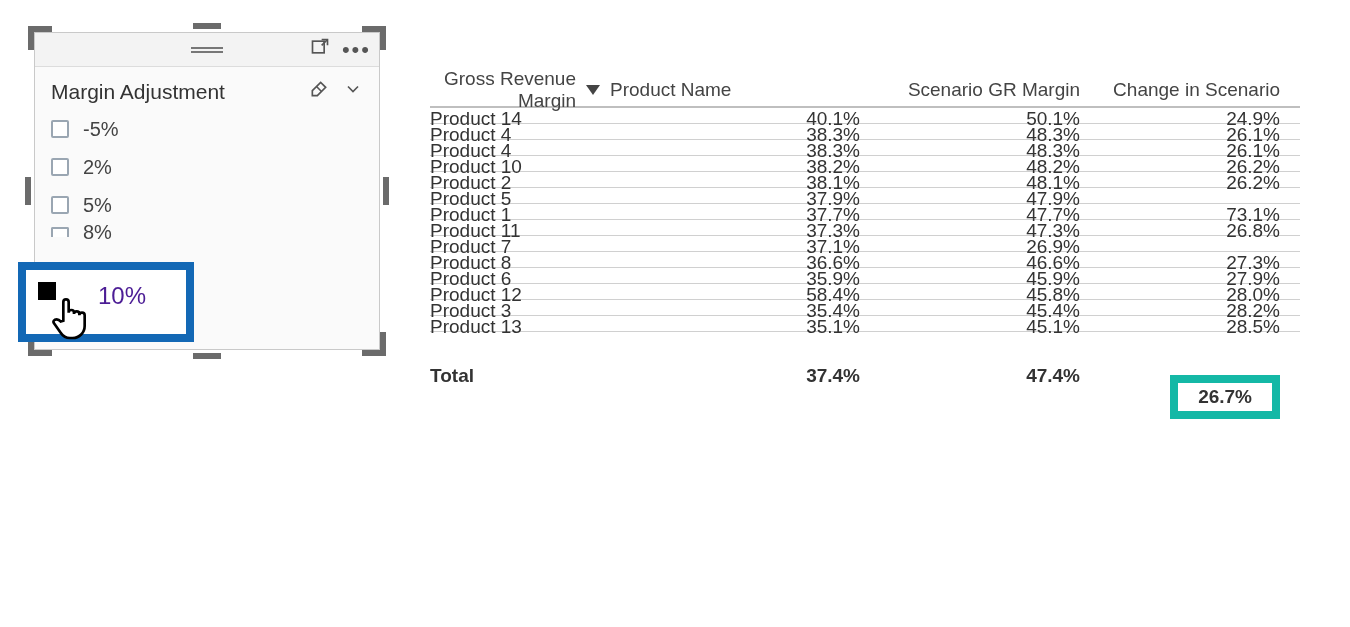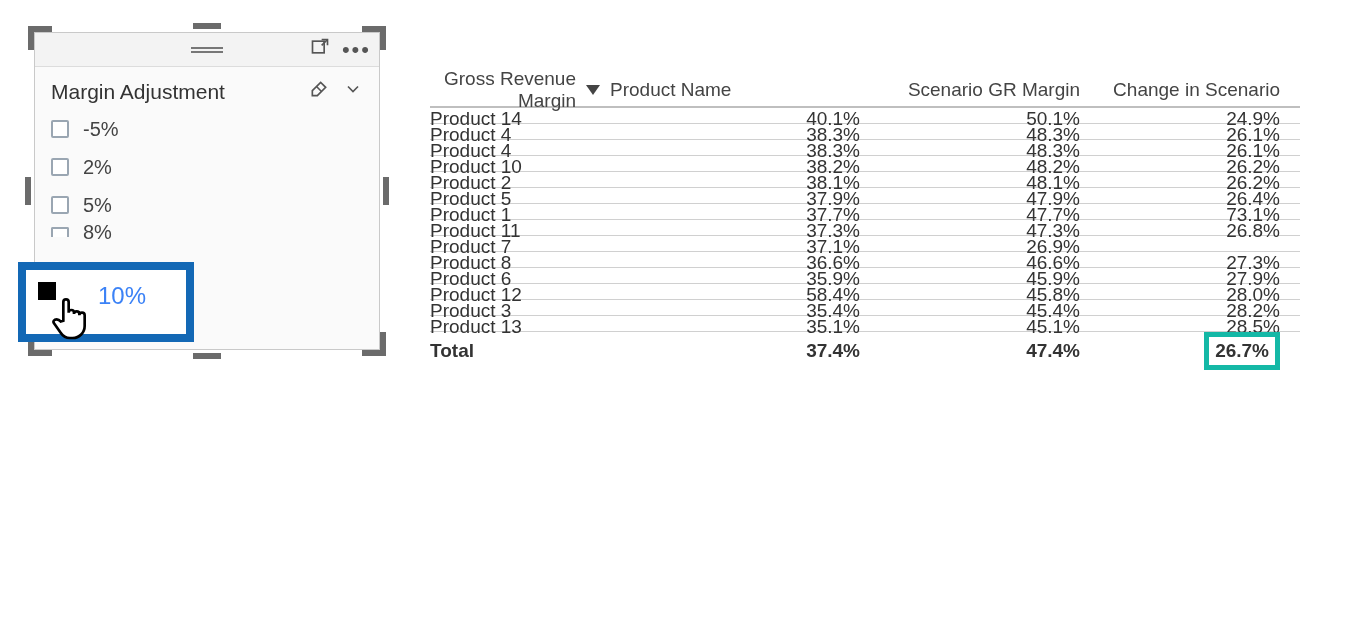--- a/index.html
+++ b/index.html
@@ -102,21 +102,21 @@
     left: -10px;
     top: 236px;
     width: 176px;
     height: 80px;
     border: 8px solid #1368b5;
     background: #fff;
     display: flex;
     align-items: center;
     padding-left: 12px;
     font-size: 24px;
-    color: #3b82f6;
+    color: #4c1d95;
   }
   .callout .cb-filled {
     width: 18px; height: 18px;
     background: #000;
     margin-right: 6px;
     position: relative;
     top: -11px;
   }
   .callout svg.cursor {
     position: absolute;
@@ -151,23 +151,24 @@
   .tfoot {
     font-weight: 600;
     border-bottom: none;
     height: 36px;
   }
   .tfoot .last {
     text-align: right;
   }
   .tfoot .last span {
     display: inline-block;
-    border: 5px solid #14b8a6;
-    padding: 0 6px;
+    border: 8px solid #14b8a6;
+    padding: 0 20px;
     line-height: 28px;
+    margin-top: 43px;
   }
 
   .icon-svg { width: 20px; height: 20px; }
   .tri-down {
     display:inline-block;
     width:0;height:0;
     border-left:7px solid transparent;
     border-right:7px solid transparent;
     border-top:10px solid #444;
     vertical-align: middle;
@@ -297,21 +298,20 @@
       <div class="trow">
         <div>Product 2</div>
         <div class="num">38.1%</div>
         <div class="num">48.1%</div>
         <div class="num">26.2%</div>
       </div>
       <div class="trow">
         <div>Product 5</div>
         <div class="num">37.9%</div>
         <div class="num">47.9%</div>
-        <div class="num">26.4%</div>
       </div>
       <div class="trow">
         <div>Product 1</div>
         <div class="num">37.7%</div>
         <div class="num">47.7%</div>
         <div class="num">73.1%</div>
       </div>
       <div class="trow">
         <div>Product 11</div>
         <div class="num">37.3%</div>

